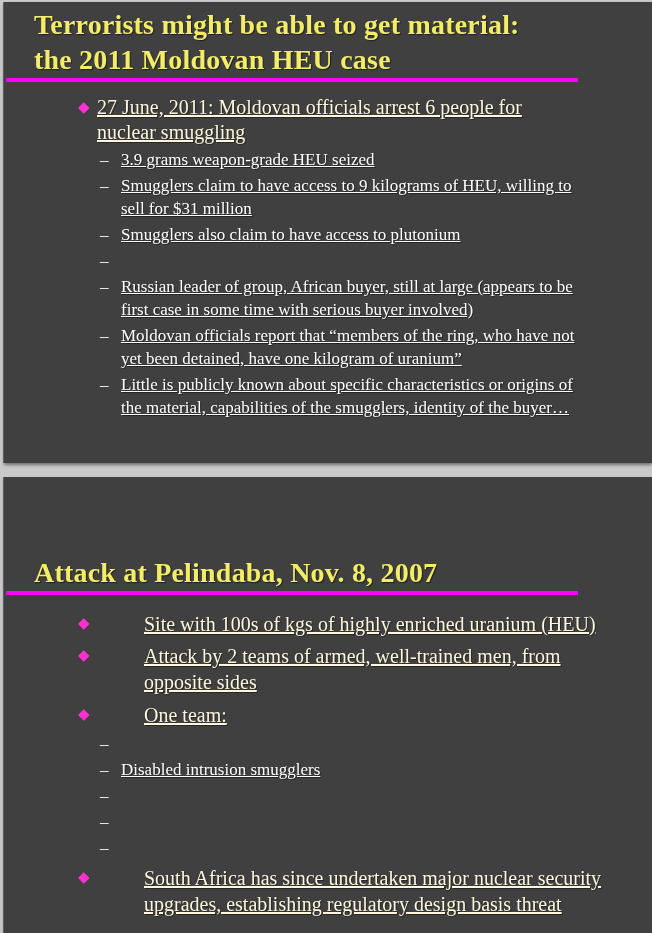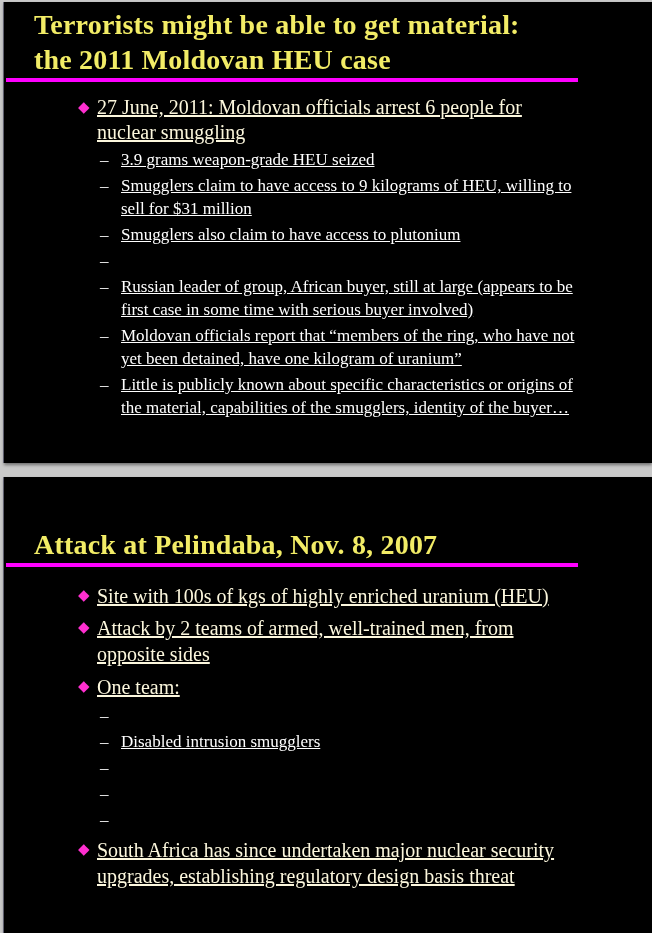--- a/index.html
+++ b/index.html
@@ -6,38 +6,38 @@
   .canvas{
     width:652px;height:933px;
     background:#c9c9c9;
     overflow:hidden;
     position:relative;
     font-family:"Liberation Serif","DejaVu Serif",serif;
   }
   .slide{
     margin-left:4px;
     width:648px;
-    background:#000000;
+    background:#404040;
     box-shadow:-1px 0 0 rgba(70,70,90,.75), 0 2px 3px rgba(0,0,0,.45);
     overflow:hidden;
     box-sizing:border-box;
   }
   .slide-1{height:461px;margin-top:2px;}
   .slide-gap{height:14px;}
   .slide-2{height:456px;}
   .title{
     margin:5px 0 0 30px;
     font-size:28px;
     line-height:35px;
     font-weight:bold;
     color:#f2ec66;
     text-shadow:1px 1px 1px rgba(0,0,0,.5);
     letter-spacing:.2px;
   }
-  .slide-2 .title{margin-top:50px;line-height:36px;}
+  .slide-2 .title{margin-top:78px;line-height:36px;}
   .rule{
     height:4px;
     background:#ff00ff;
     width:572px;
     margin:1px 0 0 2px;
   }
   .slide-2 .rule{margin-top:0;}
   .body{margin-top:13px;}
   .slide-2 .body{margin-top:16px;}
   .li{display:flex;align-items:flex-start;}
@@ -69,21 +69,21 @@
     line-height:23px;
   }
   .l2 .txt{
     color:#ffffff;
     font-size:17px;
     line-height:23px;
   }
   .slide-1 .l1{margin-bottom:3px;}
   .slide-2 .l1-one-team{margin-top:7px;margin-bottom:4px;}
   .slide-2 .l1-last{margin-top:6px;}
-  .slide-2 .l1 .txt{line-height:26px;}
+  .slide-2 .l1 .txt{line-height:26px;margin-left:47px;}
 </style>
 </head>
 <body>
 
 <div class="canvas">
 
   <section class="slide slide-1">
     <h1 class="title">Terrorists might be able to get material:<br>the 2011 Moldovan HEU case</h1>
     <div class="rule"></div>
     <div class="body">

